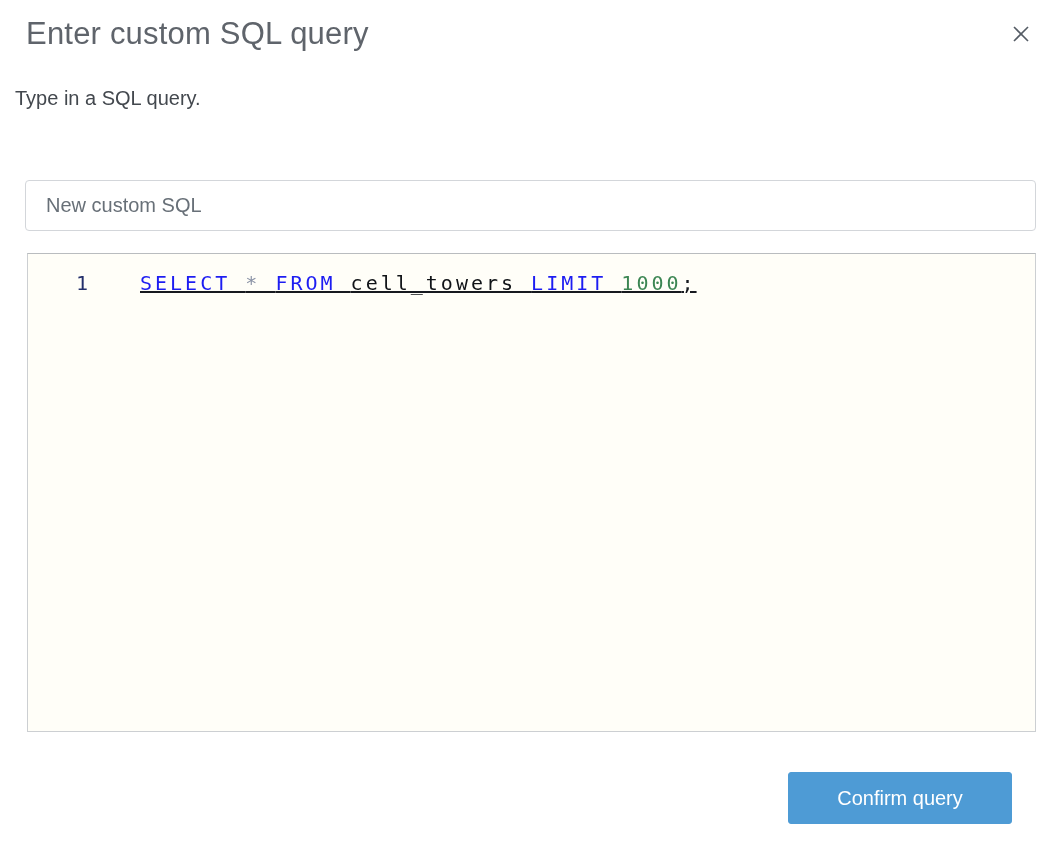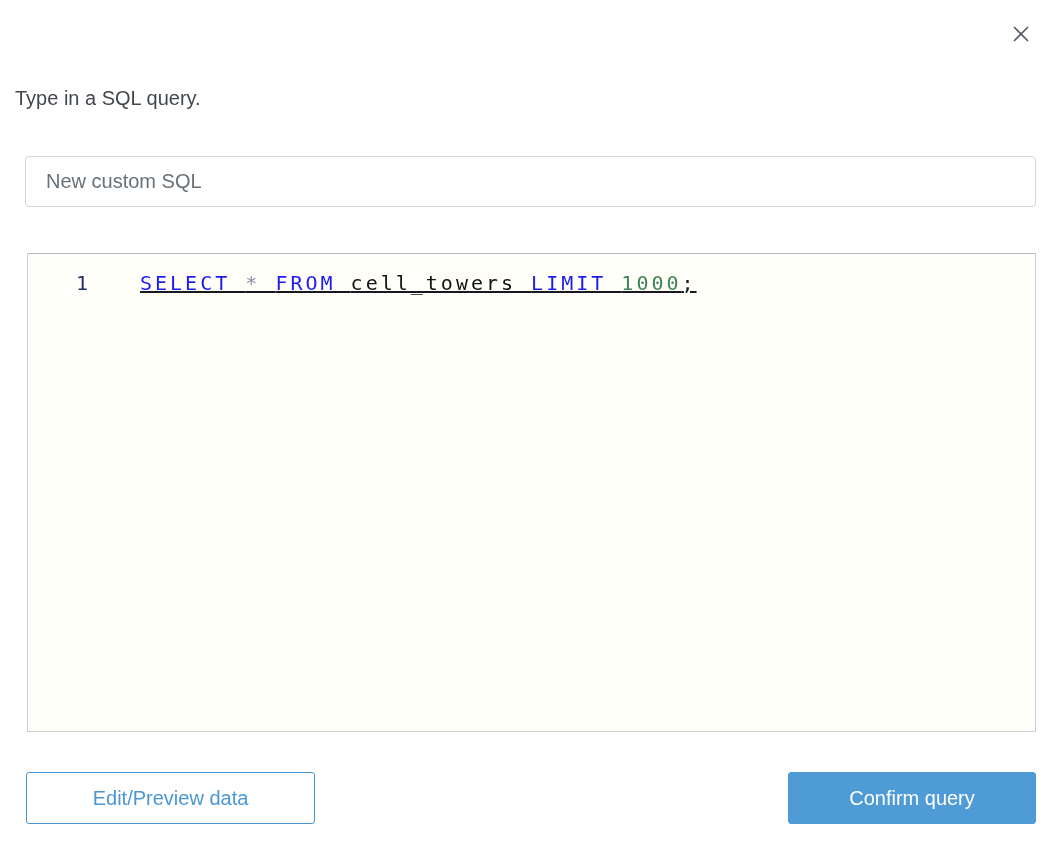--- a/index.html
+++ b/index.html
@@ -20,21 +20,21 @@
     background: transparent; border: none; cursor: pointer;
     display: flex; align-items: center; justify-content: center;
   }
 
   .dialog-subtitle {
     position: absolute; left: 15px; top: 87px;
     font-size: 20px; color: #43484e;
   }
 
   .sql-name-input {
-    position: absolute; left: 25px; top: 156px;
+    position: absolute; left: 25px; top: 180px;
     width: 1011px; height: 51px;
     border: 1px solid #d3d6da; border-radius: 4px;
     padding: 0 20px;
     font-family: "Liberation Sans", sans-serif;
     font-size: 20px; color: #687078;
     background: #ffffff; outline: none;
   }
 
   .sql-editor {
     position: absolute; left: 27px; top: 253px;
@@ -74,46 +74,46 @@
     display: flex; align-items: center; justify-content: center;
   }
 
   .btn-secondary {
     left: 26px; width: 289px;
     background: #ffffff; color: #4a98d3;
     border: 1px solid #4a98d3;
   }
 
   .btn-primary {
-    left: 788px; width: 248px;
+    left: 788px; width: 224px;
     background: #4e9bd5; color: #ffffff;
     border: 1px solid #4e9bd5;
   }
 </style>
 </head>
 <body>
 
 <div class="dialog">
 
+  <h1 class="dialog-title">Enter custom SQL query</h1>
 
   <button class="close-btn" aria-label="Close">
     <svg width="20" height="20" viewBox="0 0 20 20">
       <line x1="3" y1="3" x2="17" y2="17" stroke="#545b64" stroke-width="1.6"></line>
       <line x1="17" y1="3" x2="3" y2="17" stroke="#545b64" stroke-width="1.6"></line>
     </svg>
   </button>
 
   <p class="dialog-subtitle">Type in a SQL query.</p>
 
   <input class="sql-name-input" type="text" value="New custom SQL" style="">
 
   <div class="sql-editor">
     <div class="code-line">
       <span class="gutter">1</span>
       <span class="code-content"><span class="tok-kw">SELECT </span><span class="tok-op">* </span><span class="tok-kw">FROM </span><span class="tok-id">cell_towers </span><span class="tok-kw">LIMIT </span><span class="tok-num">1000</span><span class="tok-pu">;</span></span>
     </div>
   </div>
 
-  <button class="btn btn-secondary">Edit/Preview data</button>
 
   <button class="btn btn-primary">Confirm query</button>
 
 </div>
 
 </body></html>

